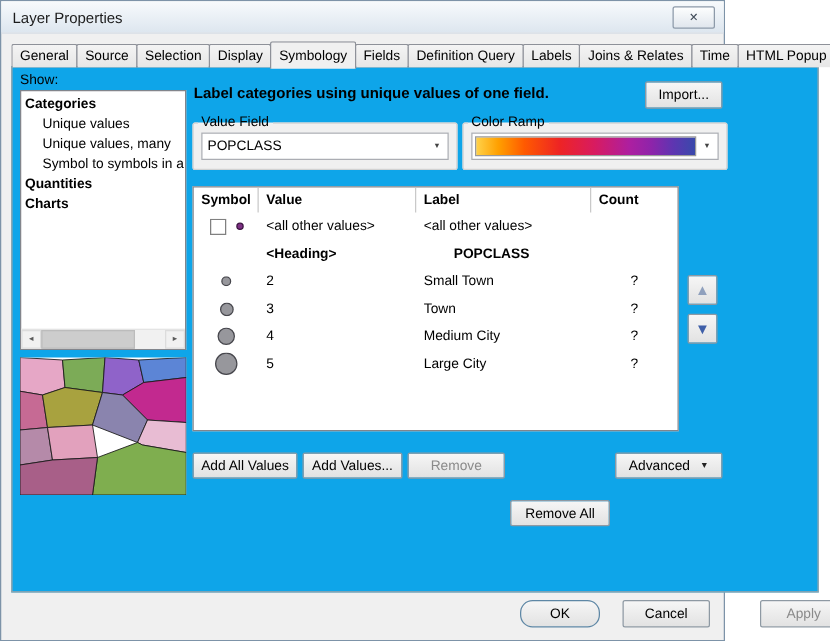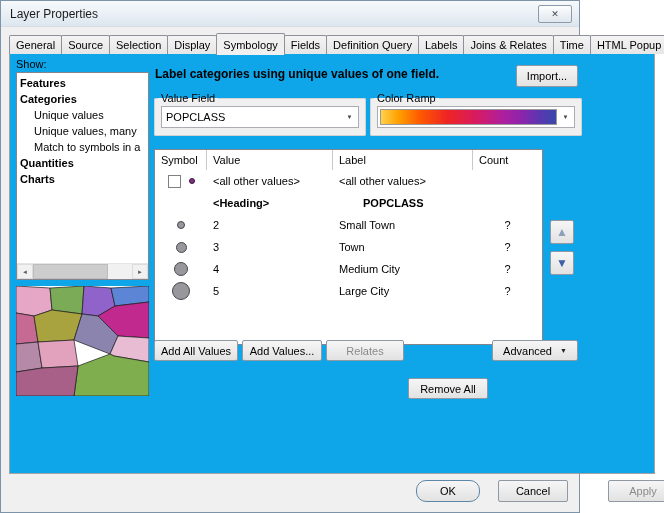--- a/index.html
+++ b/index.html
@@ -61,21 +61,21 @@
   .combo-text { flex: 1; padding-left: 4px; white-space: nowrap; overflow: hidden; }
   .combo-arrow { width: 17px; height: 100%; display: flex; align-items: center; justify-content: center;
     font-size: 6px; color: #444; }
   .ramp-swatch { flex: 1; height: 16px; margin-left: 2px;
     background: linear-gradient(90deg, #ffd24a 0%, #ffa000 10%, #ff5a00 22%, #ee2424 38%, #d81b60 54%, #ad1fa0 70%, #8e24aa 80%, #5e35b1 90%, #3949ab 100%);
     border: 1px solid #9a9a9a; }
 
   
   .vtable { position: absolute; left: 144px; top: 95px; width: 389px; height: 196px;
     background: #fff; border: 1px solid #82858c; overflow: hidden; }
-  .vt-header { display: flex; height: 20px; font-weight: normal; }
+  .vt-header { display: flex; height: 20px; font-weight: bold; }
   .vt-hcell { height: 100%; display: flex; align-items: center; padding-left: 6px; border-right: 1px solid #c9c9c9; }
   .vt-hcell:last-child { border-right: none; }
   .c-symbol { width: 52px; }
   .c-value { width: 126px; }
   .c-label { width: 140px; }
   .c-count { width: 69px; }
   .vt-row { display: flex; height: 22px; align-items: center; }
   .vt-cell { padding-left: 6px; white-space: nowrap; overflow: hidden; }
   .vt-cell.sym { padding-left: 0; display: flex; align-items: center; justify-content: center; }
   .vt-cell.cnt { padding-left: 0; text-align: center; }
@@ -86,21 +86,21 @@
   .circle { border-radius: 50%; background: #97979c; border: 1px solid #47474d; }
   .circle.s1 { width: 8px;  height: 8px; }
   .circle.s2 { width: 11px; height: 11px; }
   .circle.s3 { width: 14px; height: 14px; }
   .circle.s4 { width: 18px; height: 18px; }
 
   .ud-btn { position: absolute; left: 540px; width: 24px; height: 24px; font-size: 12px; }
   .ud-up { top: 166px; color: #8fa0bd; }
   .ud-down { top: 197px; color: #3f5fa8; }
 
-  .action-btn { position: absolute; top: 286px; height: 21px; }
+  .action-btn { position: absolute; top: 308px; height: 21px; }
   .b-addall { left: 144px; width: 84px; }
   .b-addvalues { left: 232px; width: 80px; }
   .b-remove { left: 316px; width: 78px; }
   .b-removeall { left: 398px; width: 80px; margin-top: 38px; }
   .b-advanced { left: 482px; width: 86px; }
   .adv-arrow { font-size: 7px; margin-left: 8px; color: #222; }
 
   
   .footer-btn { position: absolute; top: 479px; height: 22px; }
   .b-ok { left: 415px; width: 64px; border-color: #5e87a5; border-radius: 10px; }
@@ -131,25 +131,24 @@
     <div class="tab">Joins &amp; Relates</div>
     <div class="tab">Time</div>
     <div class="tab">HTML Popup</div>
   </div>
 
   <div class="page">
 
     <div class="show-label">Show:</div>
 
     <div class="tree">
-      <div class="tree-item bold">Features</div>
       <div class="tree-item bold">Categories</div>
       <div class="tree-item sub">Unique values</div>
       <div class="tree-item sub">Unique values, many</div>
-      <div class="tree-item sub">Match to symbols in a</div>
+      <div class="tree-item sub">Symbol to symbols in a</div>
       <div class="tree-item bold">Quantities</div>
       <div class="tree-item bold">Charts</div>
       <div class="tree-hscroll">
         <div class="hs-btn">◄</div>
         <div class="hs-track">
           <div class="hs-thumb"></div>
         </div>
         <div class="hs-btn">►</div>
       </div>
     </div>
@@ -256,21 +255,21 @@
 
     <div class="btn ud-btn ud-up">
       <span>▲</span>
     </div>
     <div class="btn ud-btn ud-down">
       <span>▼</span>
     </div>
 
     <div class="btn action-btn b-addall">Add All Values</div>
     <div class="btn action-btn b-addvalues">Add Values...</div>
-    <div class="btn action-btn b-remove disabled">Relates</div>
+    <div class="btn action-btn b-remove disabled">Remove</div>
     <div class="btn action-btn b-removeall">Remove All</div>
     <div class="btn action-btn b-advanced">
       <span>Advanced</span>
       <span class="adv-arrow">▼</span>
     </div>
 
   </div>
 
   <div class="btn footer-btn b-ok">OK</div>
   <div class="btn footer-btn b-cancel">Cancel</div>

